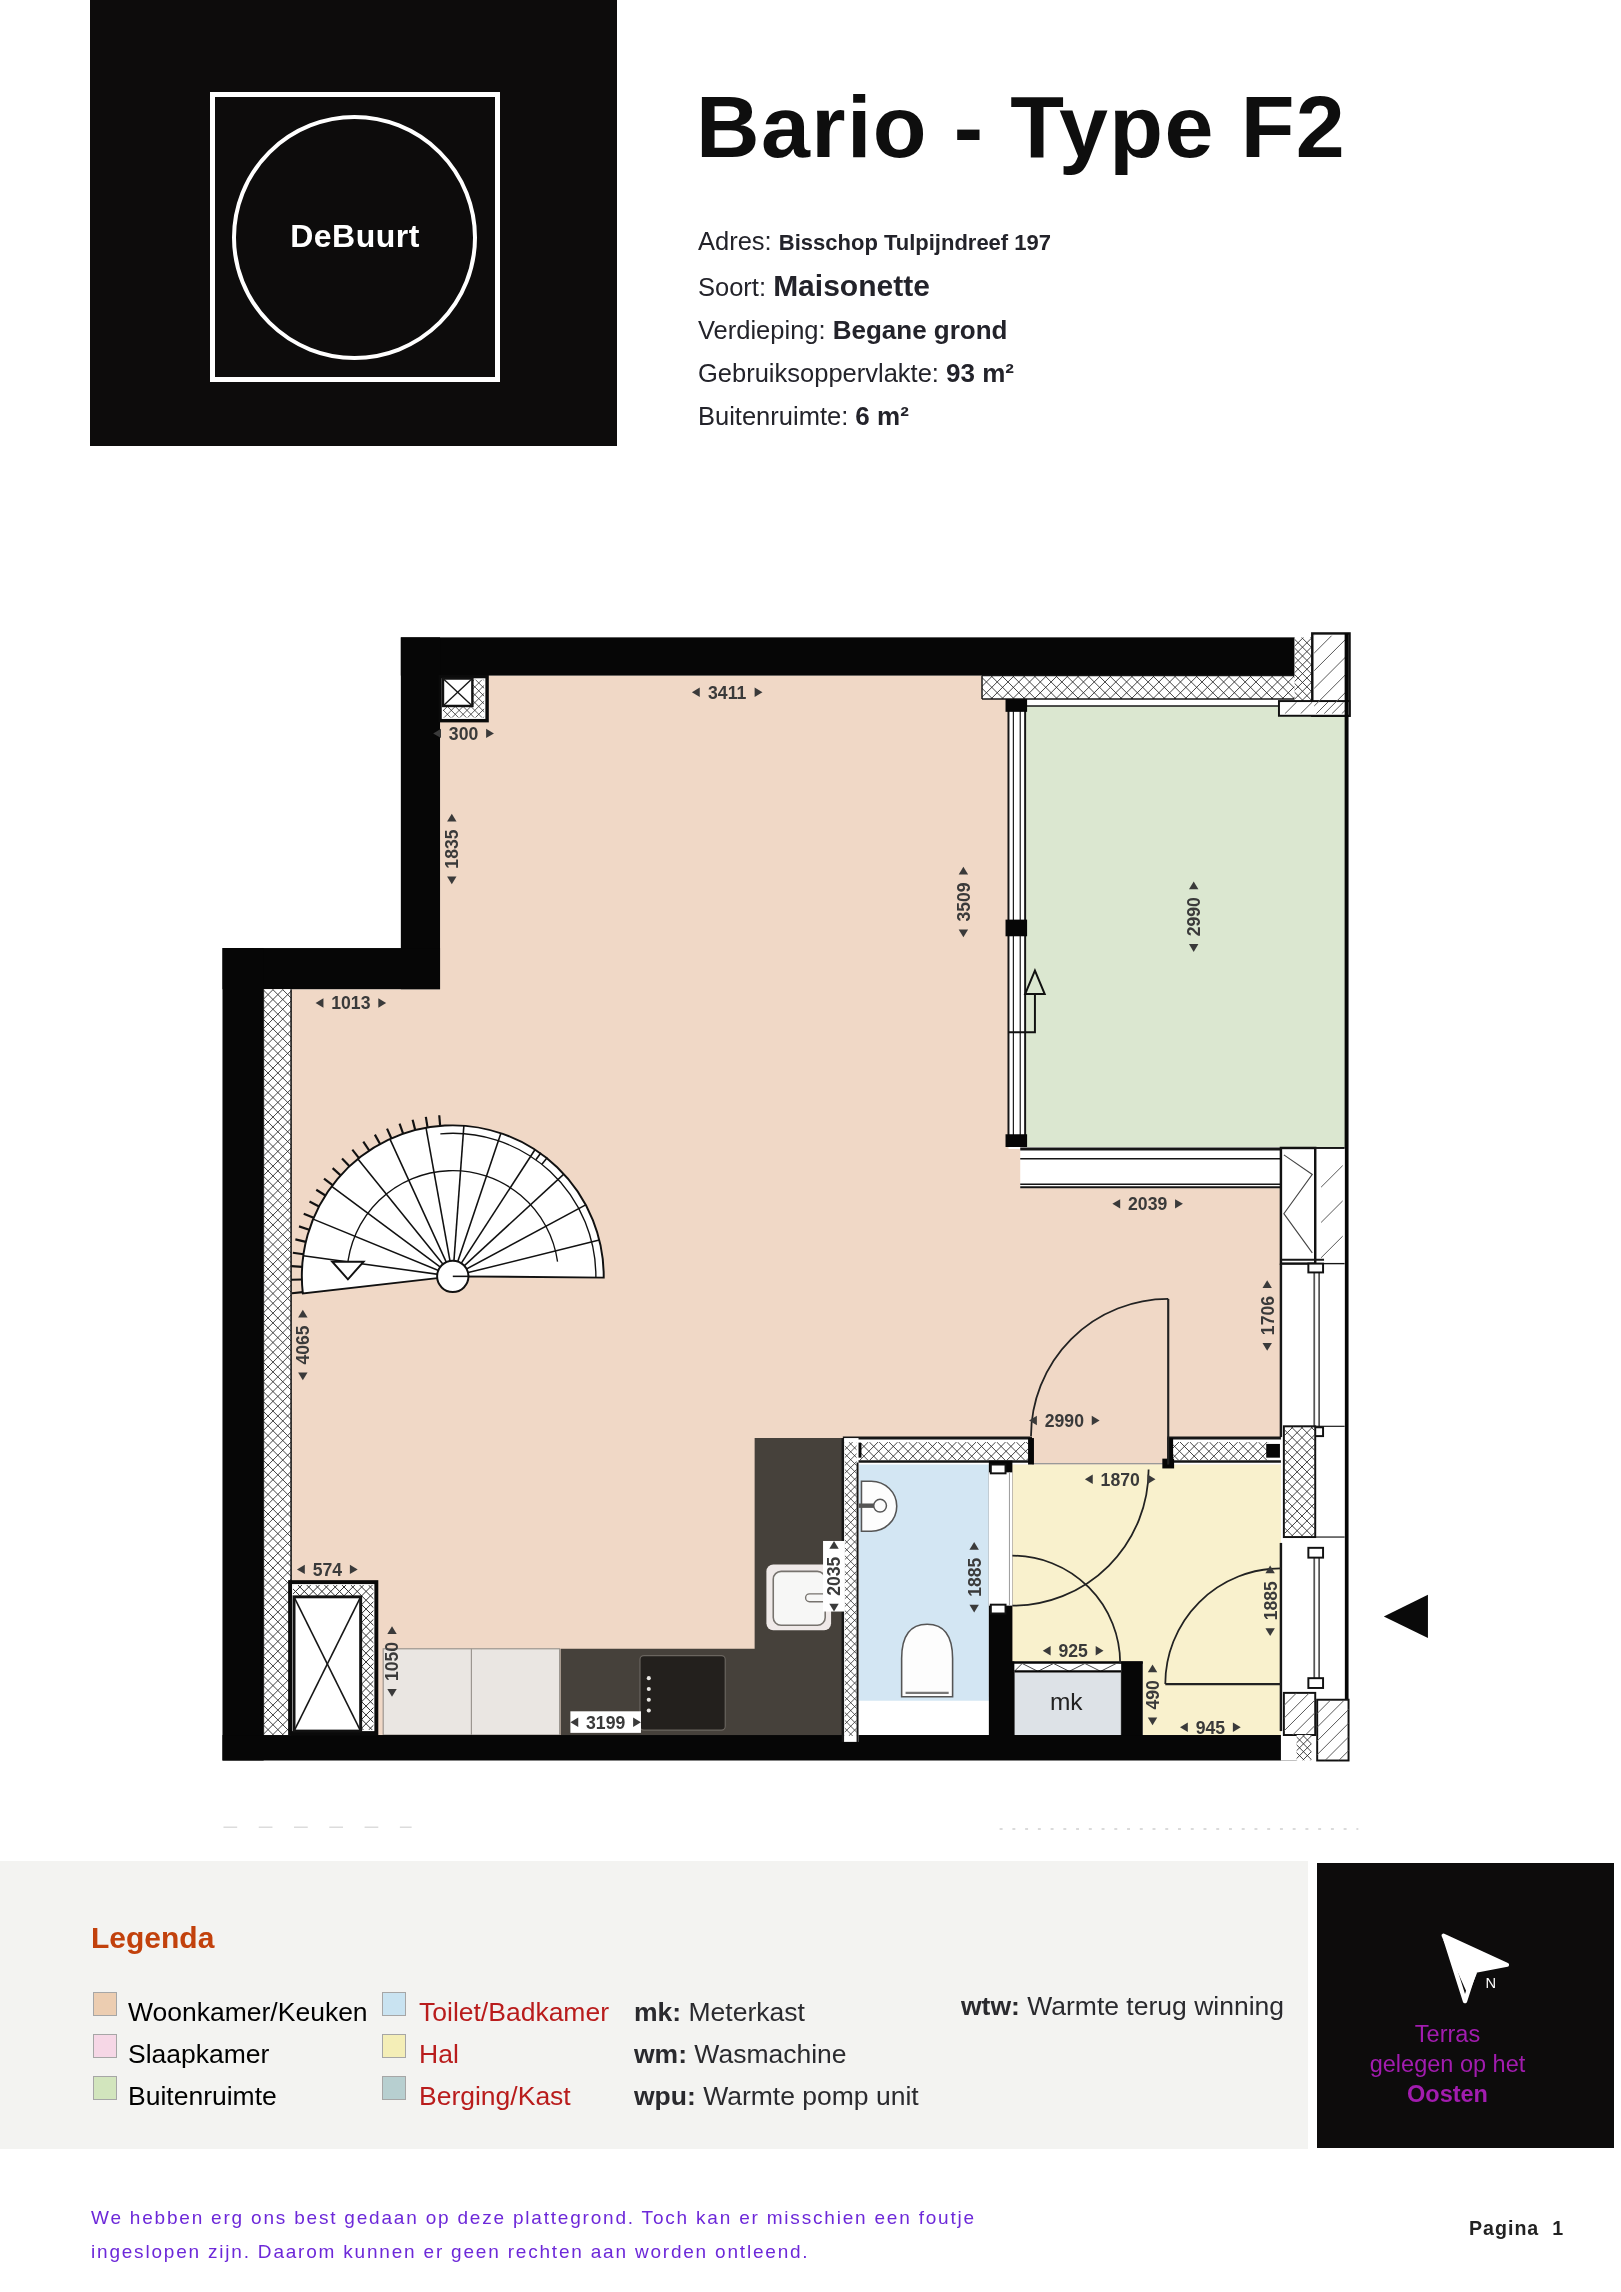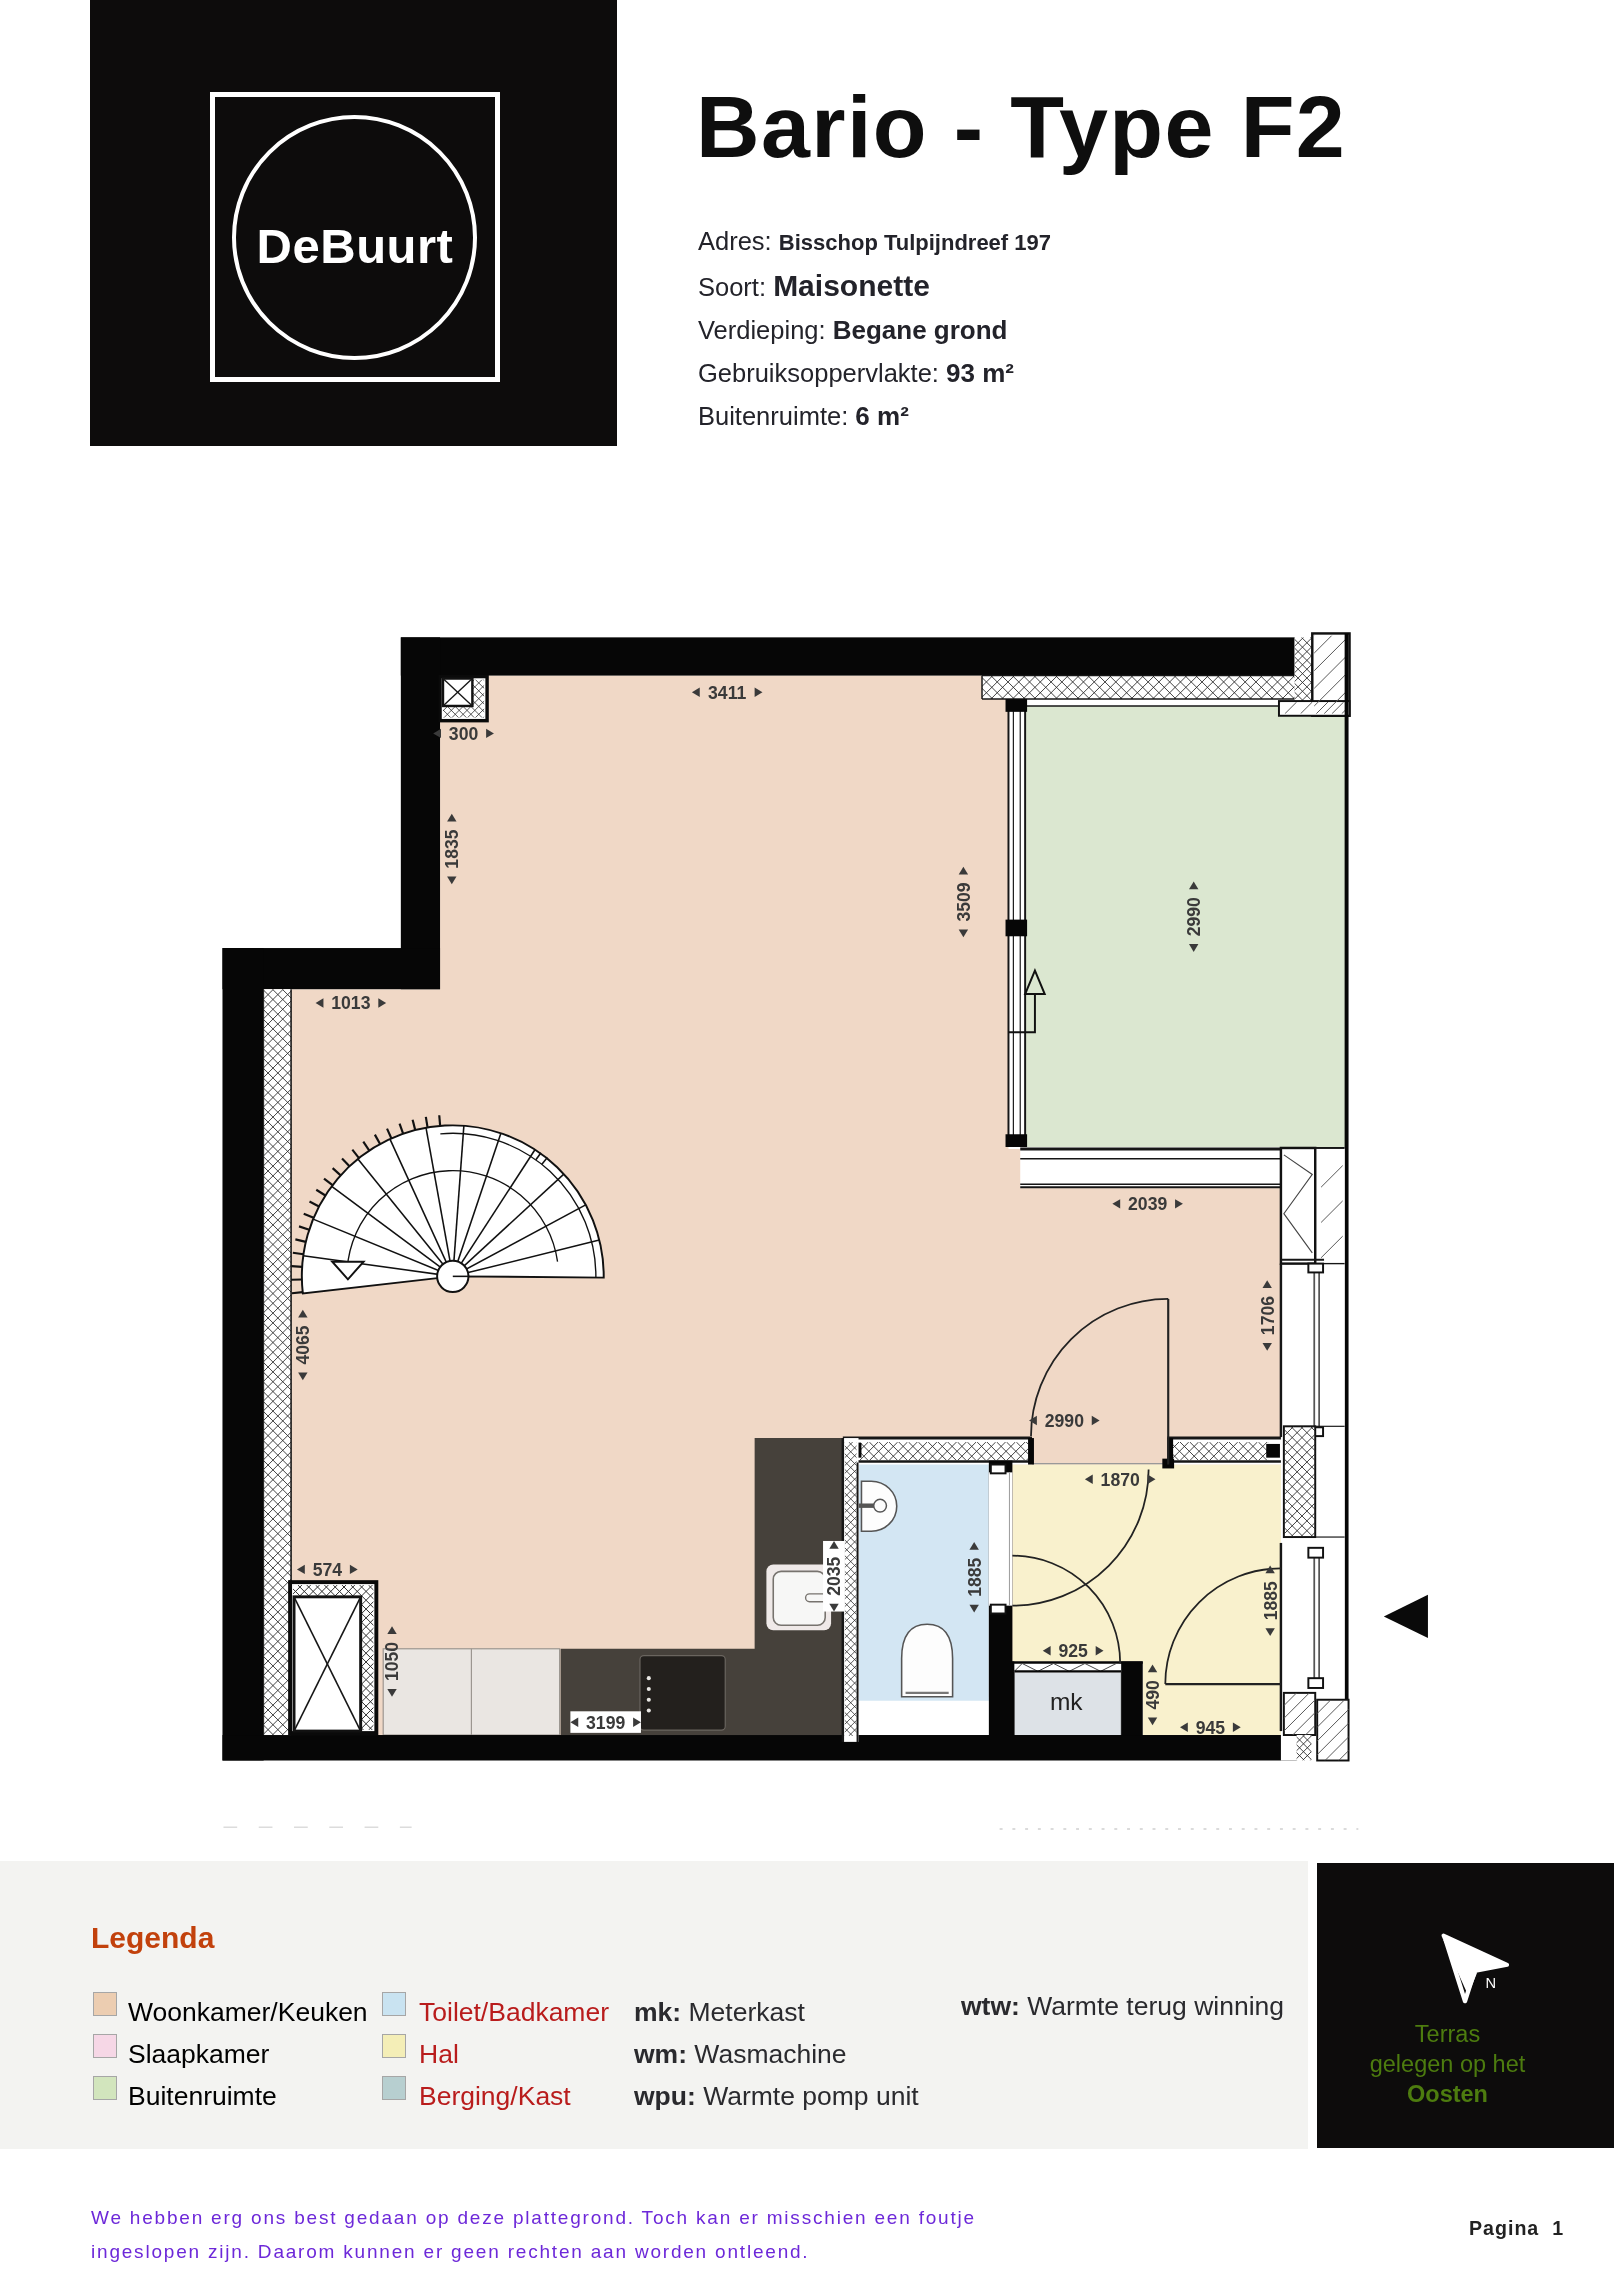--- a/index.html
+++ b/index.html
@@ -6,21 +6,21 @@
 .abs{position:absolute}
 </style></head>
 <body>
 
 <div class="abs" style="left:90px;top:0;width:527px;height:446px;background:#0d0c0c"></div>
 
 <div class="abs" style="left:210px;top:92px;width:290px;height:290px;border:5.9px solid #fff"></div>
 
 <div class="abs" style="left:232px;top:115px;width:245px;height:245px;border:4.9px solid #fff;border-radius:50%"></div>
 
-<div class="abs" style="left:210px;top:218px;width:290px;text-align:center;color:#fff;font-size:49px;font-weight:bold;letter-spacing:0.5px">DeBuurt</div>
+<div class="abs" style="left:210px;top:218px;width:290px;text-align:center;color:#fff;font-size:32px;font-weight:bold;letter-spacing:0.5px">DeBuurt</div>
 
 <div class="abs" style="left:696px;top:76px;font-size:88px;font-weight:bold;color:#0e0e0e;letter-spacing:1.4px;white-space:nowrap">Bario - Type F2</div>
 
 <div class="abs" style="left:698px;top:220px;font-size:25.5px;color:#23232a;line-height:43px;white-space:nowrap">
 Adres: <b style="font-size:22px">Bisschop Tulpijndreef 197</b><br>
 Soort: <b style="font-size:30px">Maisonette</b><br>
 Verdieping: <b style="font-size:26px">Begane grond</b><br>
 Gebruiksoppervlakte: <b style="font-size:26px">93 m²</b><br>
 Buitenruimte: <b style="font-size:26px">6 m²</b>
 </div>
@@ -1030,18 +1030,18 @@
 <div class="abs" style="left:961px;top:1991px;font-size:26.5px;color:#2a2a2e"><b>wtw:</b> Warmte terug winning</div>
 
 <div class="abs" style="left:1317px;top:1863px;width:297px;height:285px;background:#0d0c0c"></div>
 
 <svg class="abs" style="left:1317px;top:1863px" width="297" height="285" viewBox="0 0 303 291">
 <path d="M 129 74 L 194 104 L 162 110 L 154 130 Z" fill="#fff" stroke="#fff" stroke-width="4" stroke-linejoin="round"></path>
 <path d="M 131 78 L 151 141 L 160 113" stroke="#fff" stroke-width="4.5" fill="none" stroke-linejoin="round"></path>
 <text x="172" y="128" font-size="15" fill="#fff" font-family="Liberation Sans, sans-serif">N</text>
 </svg>
 
-<div class="abs" style="left:1317px;top:2019px;width:261px;text-align:center;color:#4d7c0f;font-size:23.5px;line-height:30px">Terras<br>gelegen op het<br><b>Oosten</b></div>
+<div class="abs" style="left:1317px;top:2019px;width:261px;text-align:center;color:#a21caf;font-size:23.5px;line-height:30px">Terras<br>gelegen op het<br><b>Oosten</b></div>
 
 <div class="abs" style="left:91px;top:2201px;font-size:19px;color:#6d28d9;letter-spacing:1.8px;line-height:34px">We hebben erg ons best gedaan op deze plattegrond. Toch kan er misschien een foutje<br>ingeslopen zijn. Daarom kunnen er geen rechten aan worden ontleend.</div>
 
 <div class="abs" style="left:1469px;top:2217px;font-size:19.6px;font-weight:bold;color:#222;letter-spacing:1px">Pagina&nbsp;&nbsp;1</div>
 
 
 </body></html>

